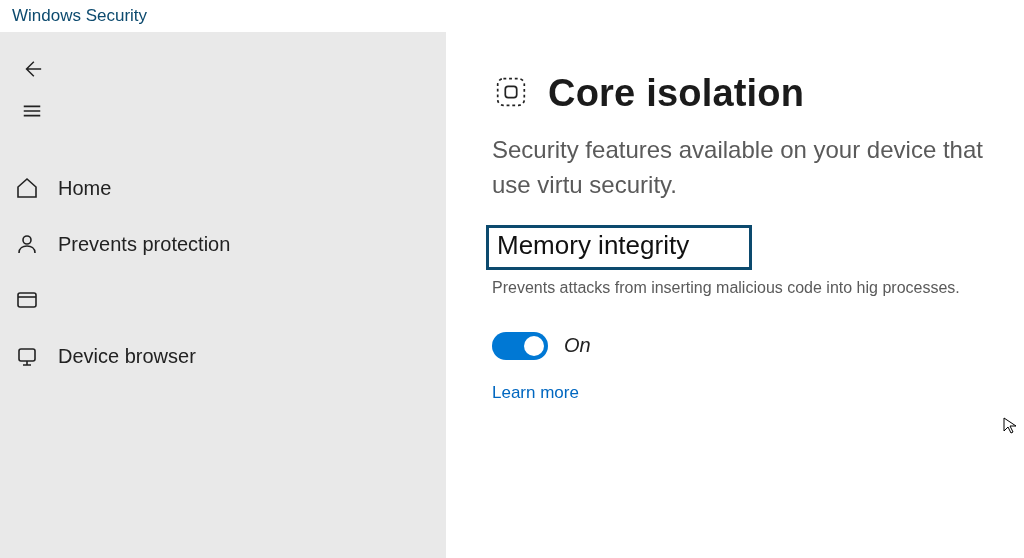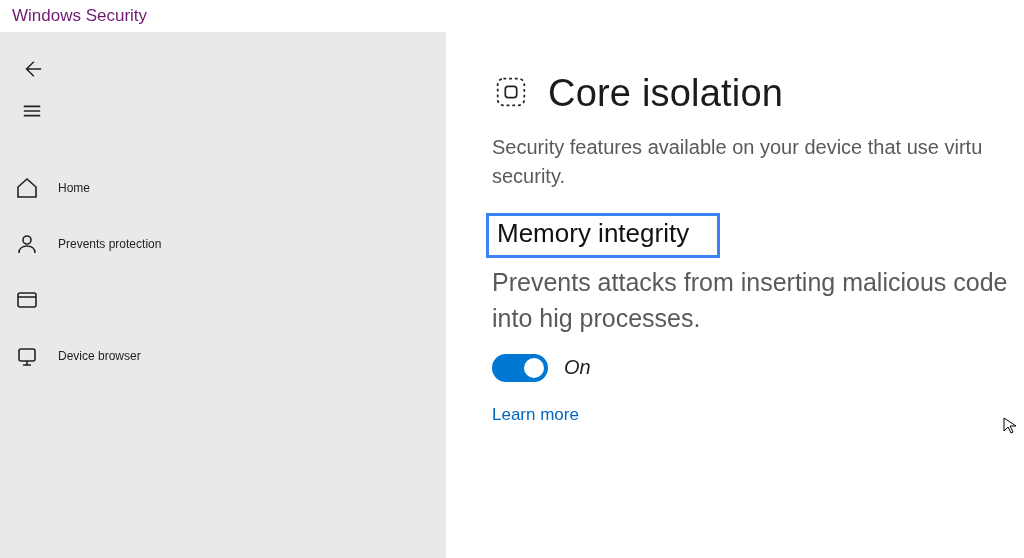--- a/index.html
+++ b/index.html
@@ -9,21 +9,21 @@
     font-family: "Segoe UI", -apple-system, sans-serif;
     color: #1b1b1b;
     background: #fff;
     overflow: hidden;
   }
   .window { display: flex; flex-direction: column; height: 100%; }
   .titlebar {
     padding: 6px 4px 6px 12px;
     font-size: 17px;
     font-weight: 400;
-    color: #701a75;
+    color: #0c4a6e;
     background: #fff;
   }
   .body { display: flex; flex: 1; min-height: 0; }
 
   
   .sidebar {
     width: 446px;
     background: #e9e9e9;
     display: flex;
     flex-direction: column;
@@ -35,51 +35,51 @@
     margin-left: 4px;
   }
   .sb-btn svg { width: 22px; height: 22px; stroke: #222; fill: none; stroke-width: 1.6; }
   .hamburger svg { stroke-width: 1.8; }
   .sb-spacer { height: 26px; }
   .nav-item {
     display: flex; align-items: center;
     height: 56px;
     padding-left: 14px;
     gap: 18px;
-    font-size: 12px;
+    font-size: 20px;
     color: #222;
   }
   .nav-item .icon { width: 26px; height: 26px; display:flex; align-items:center; justify-content:center; }
   .nav-item .icon svg { width: 24px; height: 24px; stroke: #222; fill: none; stroke-width: 1.6; }
 
   
   .main {
     flex: 1;
     padding: 40px 0 0 46px;
     background: #fff;
     position: relative;
   }
   .page-header { display: flex; align-items: center; gap: 18px; margin-bottom: 18px; }
   .page-header .icon svg { width: 38px; height: 38px; }
-  .page-title { font-size: 38px; font-weight: 400; letter-spacing: 0.2px; }
-  .page-desc { font-size: 20px; color: #5a5a5a; line-height: 1.45; max-width: 560px; margin-bottom: 22px; }
+  .page-title { font-size: 38px; font-weight: 700; letter-spacing: 0.2px; }
+  .page-desc { font-size: 24px; color: #5a5a5a; line-height: 1.45; max-width: 560px; margin-bottom: 22px; }
 
   .section-title {
     font-size: 26px; font-weight: 400; color: #111;
     display: inline-block;
     padding: 2px 4px 4px 2px;
   }
   .highlight-box {
-    border: 3px solid #3b82f6;
+    border: 3px solid #0c4a6e;
     display: inline-block;
-    padding: 0 24px 2px 6px;
+    padding: 0 56px 2px 6px;
     margin-left: -6px;
     margin-bottom: 6px;
   }
-  .section-desc { font-size: 25px; color: #5a5a5a; line-height: 1.45; max-width: 560px; margin-bottom: 14px; }
+  .section-desc { font-size: 16px; color: #5a5a5a; line-height: 1.45; max-width: 560px; margin-bottom: 30px; }
 
   .toggle-row { display: flex; align-items: center; gap: 16px; margin-bottom: 20px; position: relative; height: 34px; }
   .toggle {
     width: 56px; height: 28px; border-radius: 14px;
     background: #0078d4; position: relative;
   }
   .toggle .knob {
     position: absolute; right: 4px; top: 4px;
     width: 20px; height: 20px; border-radius: 50%; background: #fff;
   }

